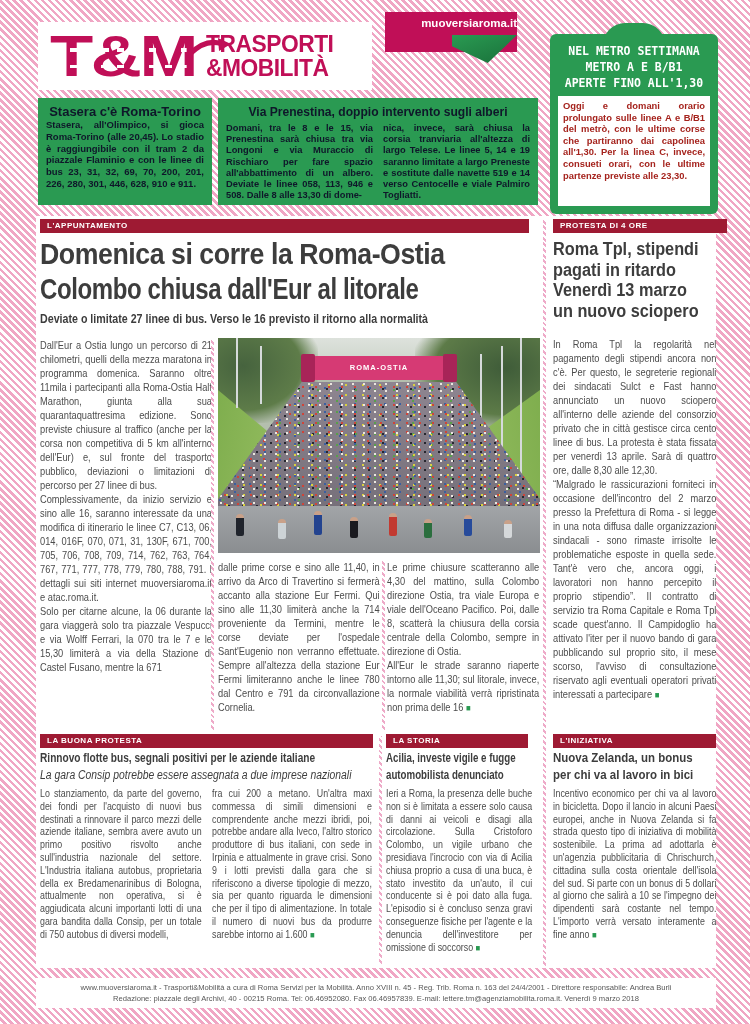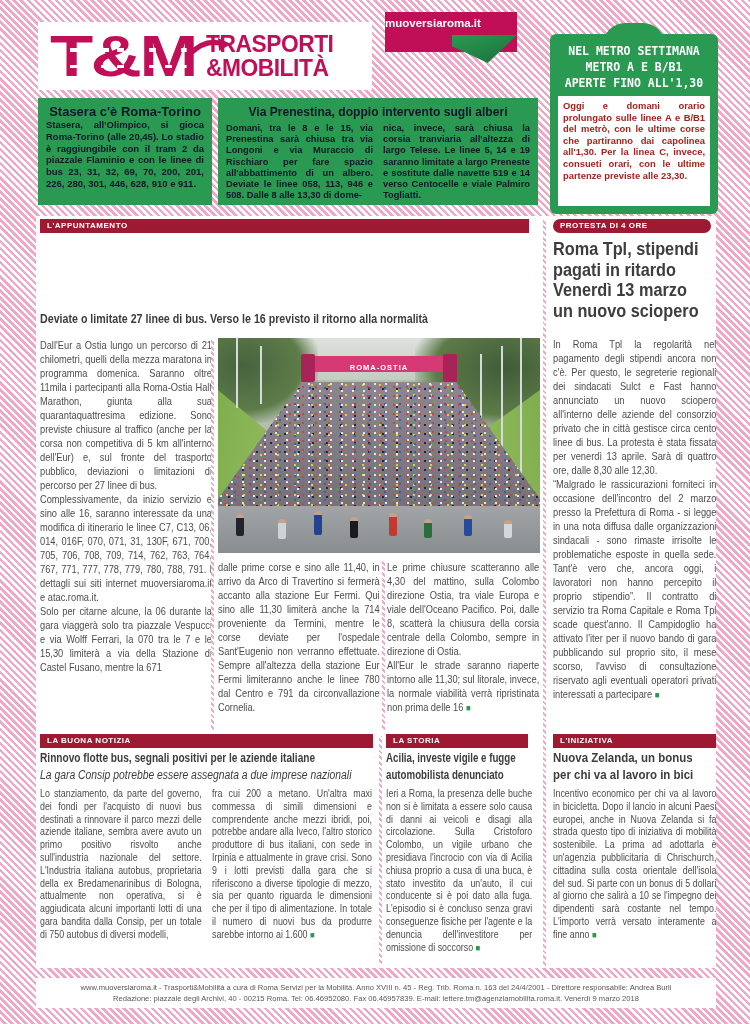--- a/index.html
+++ b/index.html
@@ -12,21 +12,21 @@
   .panel { background:#ffffff; }
 
   
   .logo-box { left:38px; top:22px; width:334px; height:68px; background:#fff; display:flex; align-items:center; padding-left:12px; box-sizing:border-box; }
   .tm { position:relative; font-size:58px; line-height:54px; font-weight:bold; letter-spacing:-2px; color:#c00f57; transform:scaleX(1.22); transform-origin:0 50%; }
   .tm::before,.tm::after { content:""; position:absolute; left:3px; right:8px; height:3.5px;
     background:repeating-linear-gradient(90deg,#fff 0 6px,rgba(0,0,0,0) 6px 13px); }
   .tm::before { top:36%; } .tm::after { top:66%; }
   .logo-title { margin-left:36px; color:#c00f57; font-weight:bold; font-size:24px; line-height:24px; letter-spacing:-0.5px; transform:scaleX(.95); transform-origin:0 50%; white-space:nowrap; }
   .logo-arrow { position:absolute; left:150px; top:14px; }
-  .ribbon { left:385px; top:12px; width:132px; height:40px; background:#c00f57; color:#fff; font-weight:bold; font-size:11.5px; text-align:left; line-height:23px; }
+  .ribbon { left:385px; top:12px; width:132px; height:40px; background:#c00f57; color:#fff; font-weight:bold; font-size:11.5px; text-align:right; line-height:23px; }
   .ribbon-fold { left:452px; top:35px; width:65px; height:28px; background:linear-gradient(160deg,#2a9a52,#19703a); clip-path:polygon(0 0,100% 0,55% 100%,0 40%); }
 
   
   .metro-box { left:550px; top:34px; width:168px; height:180px; background:#2a9a52; border-radius:6px; }
   .metro-box::before { content:""; position:absolute; top:-11px; left:50%; transform:translateX(-50%); width:62px; height:22px; background:#2a9a52; border-radius:31px 31px 0 0; }
   .led { padding-top:9px; text-align:center; color:#fff; font-family:"DejaVu Sans Mono", monospace; font-weight:bold; font-size:11.5px; line-height:16px; }
   .metro-inner { position:absolute; left:8px; right:8px; top:62px; bottom:8px; background:#fff; box-sizing:border-box; padding:4px 5px; color:#a5231d; font-weight:bold; font-size:9.4px; line-height:11.6px; text-align:justify; }
 
   
   .gbox { background:#2a9a52; color:#0f172a; box-sizing:border-box; }
@@ -62,21 +62,21 @@
   .vdiv { width:3px; background:repeating-linear-gradient(45deg,#fff 0 2px,#eeaac8 2px 4px); }
 
   
   .photo { left:218px; top:338px; width:322px; height:215px; background:#b4bfae; overflow:hidden; }
   .ph-sky { position:absolute; left:0; top:0; width:100%; height:42px; background:linear-gradient(#dde2dc,#c3cdc0); }
   .ph-trees-l { position:absolute; left:-25px; top:-10px; width:125px; height:95px; background:radial-gradient(ellipse at 40% 40%, #46633e 0%, #5e7c49 55%, rgba(94,124,73,0) 75%); }
   .ph-trees-r { position:absolute; right:-25px; top:-10px; width:150px; height:100px; background:radial-gradient(ellipse at 60% 40%, #3f5c39 0%, #5d7b48 55%, rgba(93,123,72,0) 75%); }
   .ph-grass-l { position:absolute; left:0; top:52px; width:62px; height:115px; background:linear-gradient(100deg,#7fae4e,#95bd60); clip-path:polygon(0 0,100% 45%,35% 100%,0 100%); }
   .ph-grass-r { position:absolute; right:0; top:52px; width:72px; height:115px; background:linear-gradient(260deg,#7fae4e,#95bd60); clip-path:polygon(100% 0,0 45%,65% 100%,100% 100%); }
   .pole { position:absolute; width:2px; background:#d6dadb; }
-  .ph-banner { position:absolute; left:95px; top:18px; width:132px; height:16px; background:#d63a74; border-radius:3px; color:#fff; font-weight:bold; font-size:7.5px; letter-spacing:1px; text-align:center; line-height:24px; }
+  .ph-banner { position:absolute; left:95px; top:18px; width:132px; height:24px; background:#d63a74; border-radius:3px; color:#fff; font-weight:bold; font-size:7.5px; letter-spacing:1px; text-align:center; line-height:24px; }
   .ph-banner::before,.ph-banner::after { content:""; position:absolute; top:-2px; width:14px; height:28px; background:#a82458; border-radius:2px; }
   .ph-banner::before { left:-12px; } .ph-banner::after { right:-12px; }
   .ph-crowd { position:absolute; left:0; top:44px; width:322px; height:126px;
     clip-path:polygon(26% 0,74% 0,102% 100%,-2% 100%);
     background:
       radial-gradient(circle 1.6px at 3px 2px,  #eae6df 50%, rgba(0,0,0,0) 51%) 0 0/11px 7px,
       radial-gradient(circle 1.6px at 7px 5px,  #cf4439 50%, rgba(0,0,0,0) 51%) 0 0/13px 9px,
       radial-gradient(circle 1.5px at 2px 6px,  #3b5fa0 50%, rgba(0,0,0,0) 51%) 0 0/15px 8px,
       radial-gradient(circle 1.5px at 9px 3px,  #d9d23e 50%, rgba(0,0,0,0) 51%) 0 0/17px 10px,
       radial-gradient(circle 1.5px at 5px 8px,  #58a04b 50%, rgba(0,0,0,0) 51%) 0 0/19px 11px,
@@ -125,22 +125,26 @@
   </div>
   <div class="abs gbox gbox2">
     <div class="gbox-title">Via Prenestina, doppio intervento sugli alberi</div>
     <div class="gbox2-cols">
       <div>Domani, tra le 8 e le 15, via Prenestina sarà chiusa tra via Longoni e via Muraccio di Rischiaro per fare spazio all'abbattimento di un albero. Deviate le linee 058, 113, 946 e 508. Dalle 8 alle 13,30 di dome-</div>
       <div>nica, invece, sarà chiusa la corsia tranviaria all'altezza di largo Telese. Le linee 5, 14 e 19 saranno limitate a largo Preneste e sostitute dalle navette 519 e 14 verso Centocelle e viale Palmiro Togliatti.</div>
     </div>
   </div>
 
   <div class="abs kicker" style="left:40px; top:219px; width:489px;">L'APPUNTAMENTO</div>
-  <div class="abs kicker" style="left:553px; top:219px; width:158px;border-radius:7px;">PROTESTA DI 4 ORE</div>
-
+  <div class="abs kicker" style="left:553px; top:219px; width:174px;">PROTESTA DI 4 ORE</div>
+
+  <div class="abs" style="left:40px; top:236px;">
+    <div class="hline" style="transform:scaleX(.89);">Domenica si corre la Roma-Ostia</div>
+    <div class="hline" style="transform:scaleX(.80);">Colombo chiusa dall'Eur al litorale</div>
+  </div>
   <div class="abs standfirst" style="left:40px; top:311px;">Deviate o limitate 27 linee di bus. Verso le 16 previsto il ritorno alla normalità</div>
 
   <div class="abs photo">
     <div class="ph-sky"></div>
     <div class="ph-trees-l"></div>
     <div class="ph-trees-r"></div>
     <div class="ph-grass-l"></div>
     <div class="ph-grass-r"></div>
     <div class="pole" style="left:18px; top:0; height:70px;"></div>
     <div class="pole" style="left:42px; top:8px; height:58px;"></div>
@@ -182,21 +186,21 @@
   <div class="abs bodytext" style="left:553px; top:337px; width:190px;">
     <p>In Roma Tpl la regolarità nel pagamento degli stipendi ancora non c'è. Per questo, le segreterie regionali dei sindacati Sulct e Fast hanno annunciato un nuovo sciopero all'interno delle aziende del consorzio privato che in città gestisce circa cento linee di bus. La protesta è stata fissata per venerdì 13 aprile. Sarà di quattro ore, dalle 8,30 alle 12,30.</p>
     <p><span>“Malgrado le rassicurazioni forniteci in occasione dell'incontro del 2 marzo presso la Prefettura di Roma - si legge in una nota diffusa dalle organizzazioni sindacali - sono rimaste irrisolte le problematiche esposte in quella sede. Tant'è vero che, ancora oggi, i lavoratori non hanno percepito il proprio stipendio”. Il contratto di servizio tra Roma Capitale e Roma Tpl scade quest'anno. Il Campidoglio ha attivato l'iter per il nuovo bando di gara pubblicando sul proprio sito, il mese scorso, l'avviso di consultazione riservato agli eventuali operatori privati interessati a partecipare</span> <span class="endsq">■</span></p>
   </div>
 
   <div class="abs vdiv" style="left:211px; top:340px; height:390px;"></div>
   <div class="abs vdiv" style="left:382px; top:560px; height:170px;"></div>
   <div class="abs vdiv" style="left:543px; top:220px; height:746px;"></div>
   <div class="abs vdiv" style="left:379px; top:736px; height:228px;"></div>
 
-  <div class="abs kicker" style="left:40px; top:734px; width:333px;">LA BUONA NOTIZIA</div>
+  <div class="abs kicker" style="left:40px; top:734px; width:333px;">LA BUONA PROTESTA</div>
   <div class="abs kicker" style="left:386px; top:734px; width:142px;">LA STORIA</div>
   <div class="abs kicker" style="left:553px; top:734px; width:163px;">L'INIZIATIVA</div>
 
   <div class="abs sec-title" style="left:40px; top:749px; transform:scaleX(.75);">Rinnovo flotte bus, segnali positivi per le aziende italiane</div>
   <div class="abs sec-sub" style="left:40px; top:768px;">La gara Consip potrebbe essere assegnata a due imprese nazionali</div>
   <div class="abs bodytext-sm" style="left:40px; top:788px; width:188px;">
     <p>Lo stanziamento, da parte del governo, dei fondi per l'acquisto di nuovi bus destinati a rinnovare il parco mezzi delle aziende italiane, sembra avere avuto un primo positivo risvolto anche sull'industria nazionale del settore. L'Industria italiana autobus, proprietaria della ex Bredamenarinibus di Bologna, attualmente non operativa, si è aggiudicata alcuni importanti lotti di una gara bandita dalla Consip, per un totale di 750 autobus di diversi modelli,</p>
   </div>
   <div class="abs bodytext-sm" style="left:212px; top:788px; width:186px;">
     <p><span>fra cui 200 a metano. Un'altra maxi commessa di simili dimensioni e comprendente anche mezzi ibridi, poi, potrebbe andare alla Iveco, l'altro storico produttore di bus italiani, con sede in Irpinia e attualmente in grave crisi. Sono 9 i lotti previsti dalla gara che si riferiscono a diverse tipologie di mezzo, sia per quanto riguarda le dimensioni che per il tipo di alimentazione. In totale il numero di nuovi bus da produrre sarebbe intorno ai 1.600</span> <span class="endsq">■</span></p>

